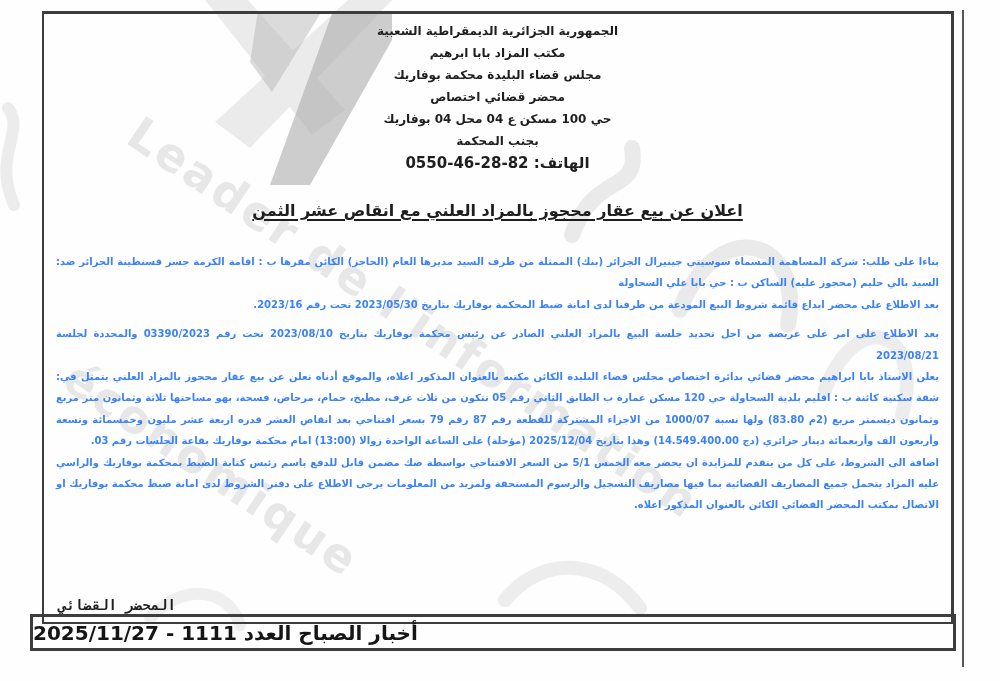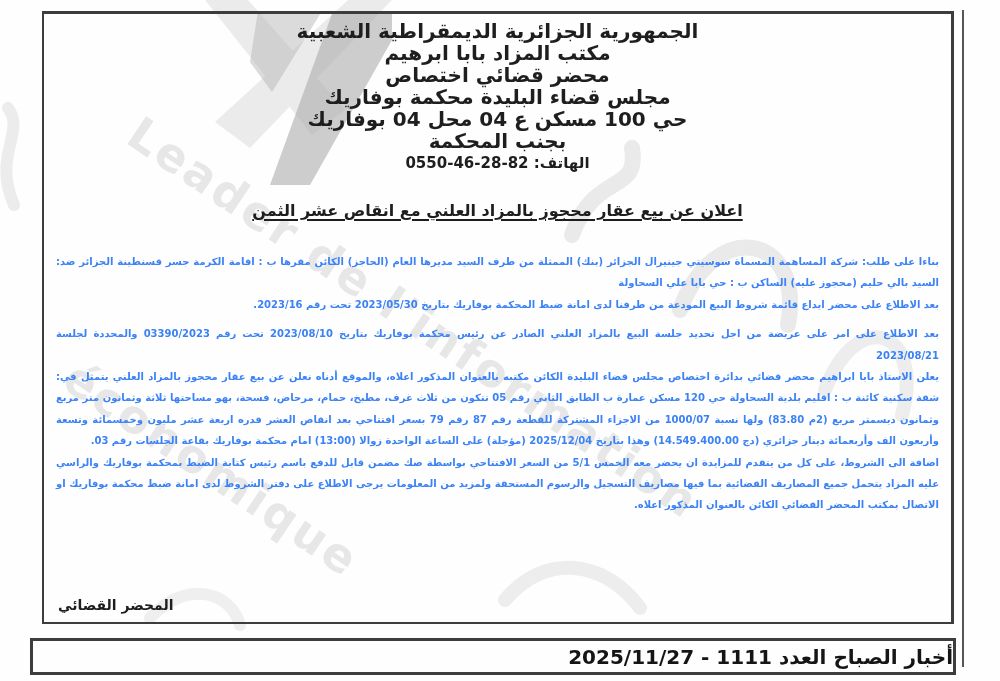--- a/index.html
+++ b/index.html
@@ -15,42 +15,42 @@
   }
   .wm1{left:148px;top:106px;font-size:46px;transform:rotate(34deg);}
   .wm2{left:84px;top:350px;font-size:46px;transform:rotate(34deg);}
   
   .doc-box{
     position:absolute;left:42px;top:11px;width:912px;height:613px;
     border:3px solid #3d3d3d;border-left-width:2px;border-bottom-width:2px;
     box-sizing:border-box;z-index:1;padding:6px 12px;overflow:hidden;
   }
   .doc-header{direction:rtl;text-align:center;font-weight:bold;}
-  .doc-header div{font-size:20px;line-height:22px;}
+  .doc-header div{font-size:12px;line-height:22px;}
   .doc-header .hline-phone{font-size:15px;}
   .doc-title{direction:rtl;text-align:center;font-weight:bold;margin-top:26px;}
   .doc-title div{
     font-size:16px;line-height:22px;
     text-decoration:underline;text-decoration-thickness:2px;text-underline-offset:3px;
   }
   .doc-body{
     direction:rtl;margin-top:29px;font-size:10px;font-weight:bold;
     line-height:21.4px;text-align:justify;color:#3b82f6;
   }
   .doc-body p{margin:0;}
   .doc-body p.gap-after{margin-bottom:8px;}
   .signature{
     position:absolute;left:14px;top:583px;direction:rtl;
-    font-size:14px;font-weight:bold;
+    font-size:14px;font-weight:bold;font-family:Liberation Mono, monospace;
   }
   
   .footer-box{
-    position:absolute;left:30px;top:638px;width:926px;height:37px;
+    position:absolute;left:30px;top:614px;width:926px;height:37px;
     border:3px solid #3d3d3d;box-sizing:border-box;z-index:1;
-    display:flex;align-items:center;justify-content:flex-start;
+    display:flex;align-items:center;justify-content:flex-end;
   }
   .footer-text{direction:rtl;font-size:20px;font-weight:bold;color:#151515;}
   .outer-right-line{
     position:absolute;left:962px;top:10px;width:2px;height:657px;
     background:#565656;z-index:1;
   }
 </style>
 </head>
 <body>
 
@@ -74,22 +74,22 @@
     </svg>
     <div class="wm-text wm1">Leader de l'information</div>
     <div class="wm-text wm2">économique</div>
   </div>
 
   <div class="doc-box">
 
     <div class="doc-header">
       <div>الجمهورية الجزائرية الديمقراطية الشعبية</div>
       <div>مكتب المزاد بابا ابرهيم</div>
+      <div>مجلس قضاء البليدة محكمة بوفاريك</div>
       <div>محضر قضائي اختصاص</div>
-      <div>مجلس قضاء البليدة محكمة بوفاريك</div>
       <div>حي 100 مسكن ع 04 محل 04 بوفاريك</div>
       <div>بجنب المحكمة</div>
       <div class="hline-phone">الهاتف: 82-28-46-0550</div>
     </div>
 
     <div class="doc-title">
       <div>اعلان عن بيع عقار محجوز بالمزاد العلني مع انقاص عشر الثمن</div>
     </div>
 
     <div class="doc-body">

